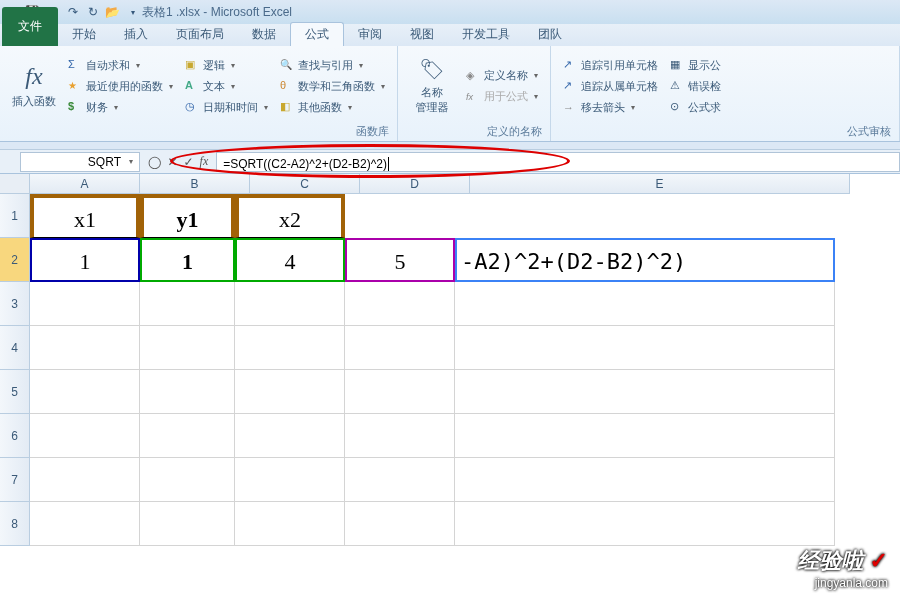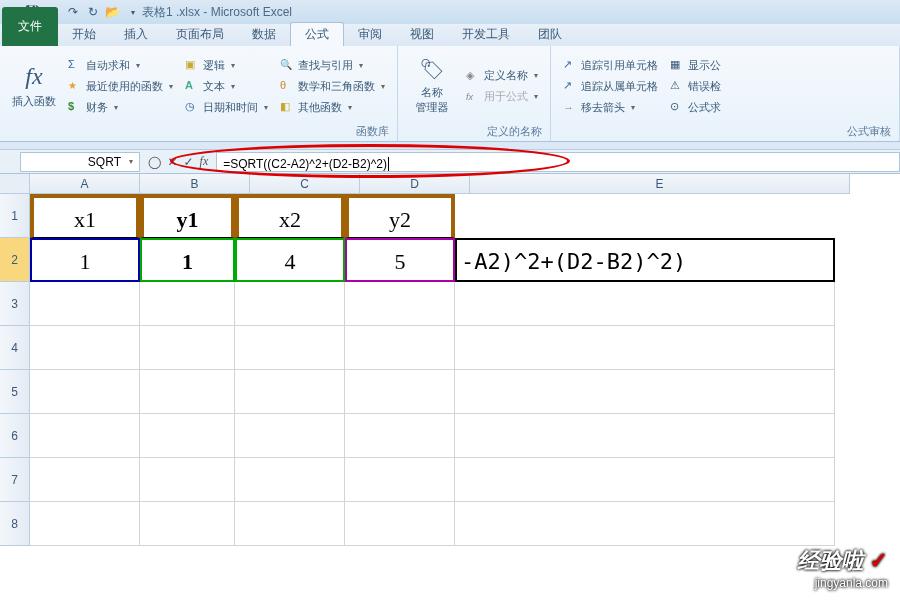--- a/index.html
+++ b/index.html
@@ -46,21 +46,21 @@
     .row-h { width: 30px; background: linear-gradient(90deg, #f3f7fb, #e3ebf4); border-right: 1px solid #b9cde0; border-bottom: 1px solid #b9cde0; text-align: center; font-size: 12px; color: #3b5a78; line-height: 44px; }
     .row-h.active { background: #f8d77e; }
     .cell { border-right: 1px solid #d4d4d4; border-bottom: 1px solid #d4d4d4; text-align: center; font-size: 22px; line-height: 44px; font-family: "SimSun", serif; }
     .cell.a { width: 110px; } .cell.b { width: 95px; font-weight: bold; } .cell.c { width: 110px; } .cell.d { width: 110px; } .cell.e { width: 380px; }
     
     .row1 .cell { border: 4px solid #a16207; border-bottom: 1px solid #000;}
     .row2 .cell.a { border: 2px solid #00a; }
     .row2 .cell.b { border: 2px solid #0a0; }
     .row2 .cell.c { border: 2px solid #0a0; }
     .row2 .cell.d { border: 2px solid #a0a; }
-    .row2 .cell.e { border: 2px solid #000000; text-align: left; padding-left: 4px; font-family: "Consolas", monospace; }
+    .row2 .cell.e { border: 2px solid #3b82f6; text-align: left; padding-left: 4px; font-family: "Consolas", monospace; }
     
     .row.empty { height: 44px; }
     .row.empty .cell { font-size: 12px; }
     
     .watermark { position: absolute; right: 12px; bottom: 10px; text-align: right; color: #fff; text-shadow: 0 0 3px #000, 0 0 3px #000; }
     .watermark .wm1 { font-size: 22px; font-weight: bold; font-style: italic; }
     .watermark .wm1 .check { color: #d00; font-style: normal; }
     .watermark .wm2 { font-size: 12px; }
     
     .ic-sigma::before { content: "Σ"; color: #36a; }
@@ -256,21 +256,20 @@
     <div class="col-h c">C</div>
     <div class="col-h d">D</div>
     <div class="col-h e">E</div>
   </div>
 
   <div class="row row1">
     <div class="row-h">1</div>
     <div class="cell a">x1</div>
     <div class="cell b">y1</div>
     <div class="cell c">x2</div>
-    <div class="cell d">y2</div>
   </div>
 
   <div class="row row2">
     <div class="row-h active">2</div>
     <div class="cell a">1</div>
     <div class="cell b">1</div>
     <div class="cell c">4</div>
     <div class="cell d">5</div>
     <div class="cell e">-A2)^2+(D2-B2)^2)</div>
   </div>

